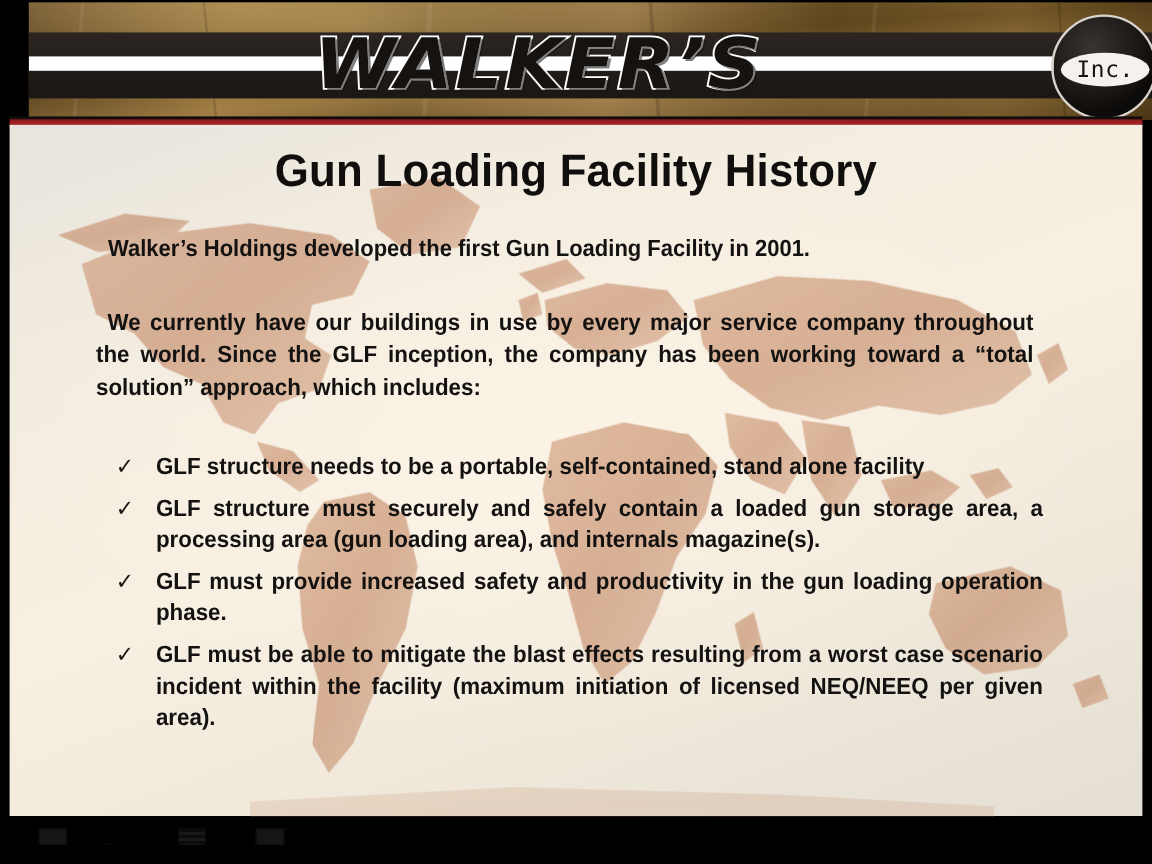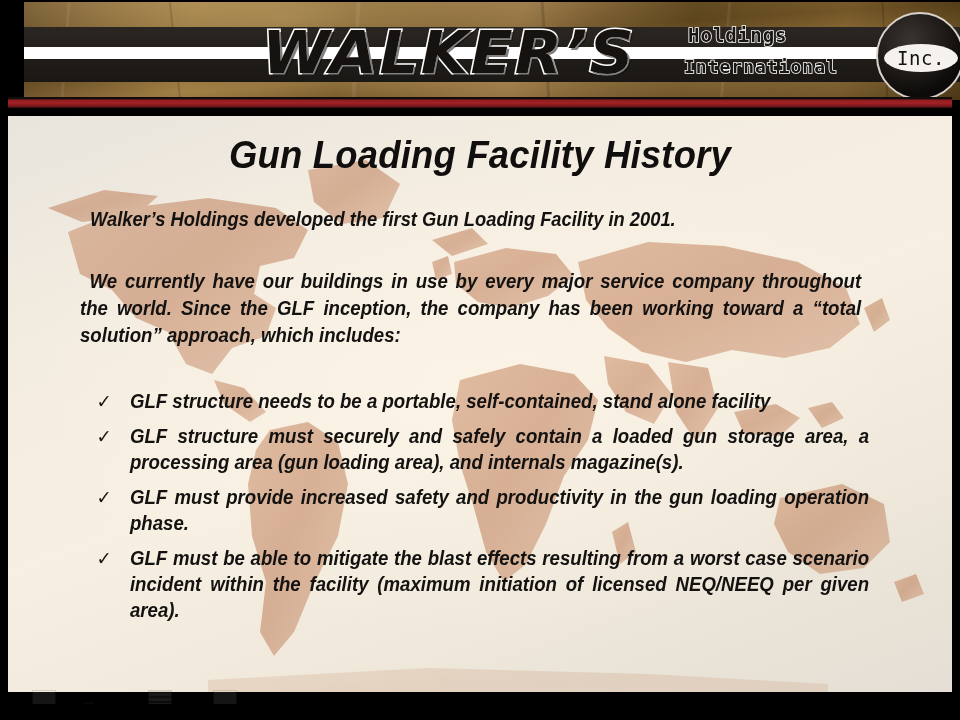--- a/index.html
+++ b/index.html
@@ -148,28 +148,27 @@
     top: 97px;
     width: 944px;
     height: 11px;
     background: linear-gradient(180deg,#120d0c 0%,#120d0c 18%, #8f1c1e 26%, #a32226 55%, #6d1417 88%, #140e0d 100%);
   }
 
   
   .body-area {
     position: absolute;
     left: 8px;
-    top: 116px;
+    top: 104px;
     width: 944px;
     height: 576px;
     overflow: hidden;
     background:
       radial-gradient(ellipse 620px 360px at 48% 46%, rgba(255,246,232,0.55) 0%, rgba(255,255,255,0) 72%),
       linear-gradient(160deg, #e9e5dd 0%, #f3ece0 26%, #f7f0e2 50%, #eee7da 76%, #e4ded4 100%);
-    font-style: italic;
   }
   .map-svg {
     position: absolute;
     left: 0;
     top: -4px;
     width: 944px;
     height: 600px;
     opacity: 0.62;
   }
   .paper-noise {
@@ -315,24 +314,20 @@
     <div class="crease" style="left:330px; top:0;  width:4px;  height:98px; transform: rotate(3deg);"></div>
     <div class="crease dark" style="left:520px; top:0; width:3px; height:98px; transform: rotate(-4deg);"></div>
     <div class="crease" style="left:700px; top:0;  width:3px;  height:98px; transform: rotate(5deg);"></div>
     <div class="crease dark" style="left:860px; top:0; width:2px; height:98px; transform: rotate(-3deg);"></div>
 
     <div class="hdr-darkbar"></div>
     <div class="hdr-whitestripe"></div>
 
     <div class="wordmark">WALKER’S</div>
 
-    <div class="holdings-block">
-      <span class="l1">Holdings</span>
-      <span class="l2">International</span>
-    </div>
 
     <div class="inc-badge">
       <div class="inc-ellipse">
         <div class="inc-text">Inc.</div>
       </div>
     </div>
   </div>
 
   <div class="red-band"></div>
 

